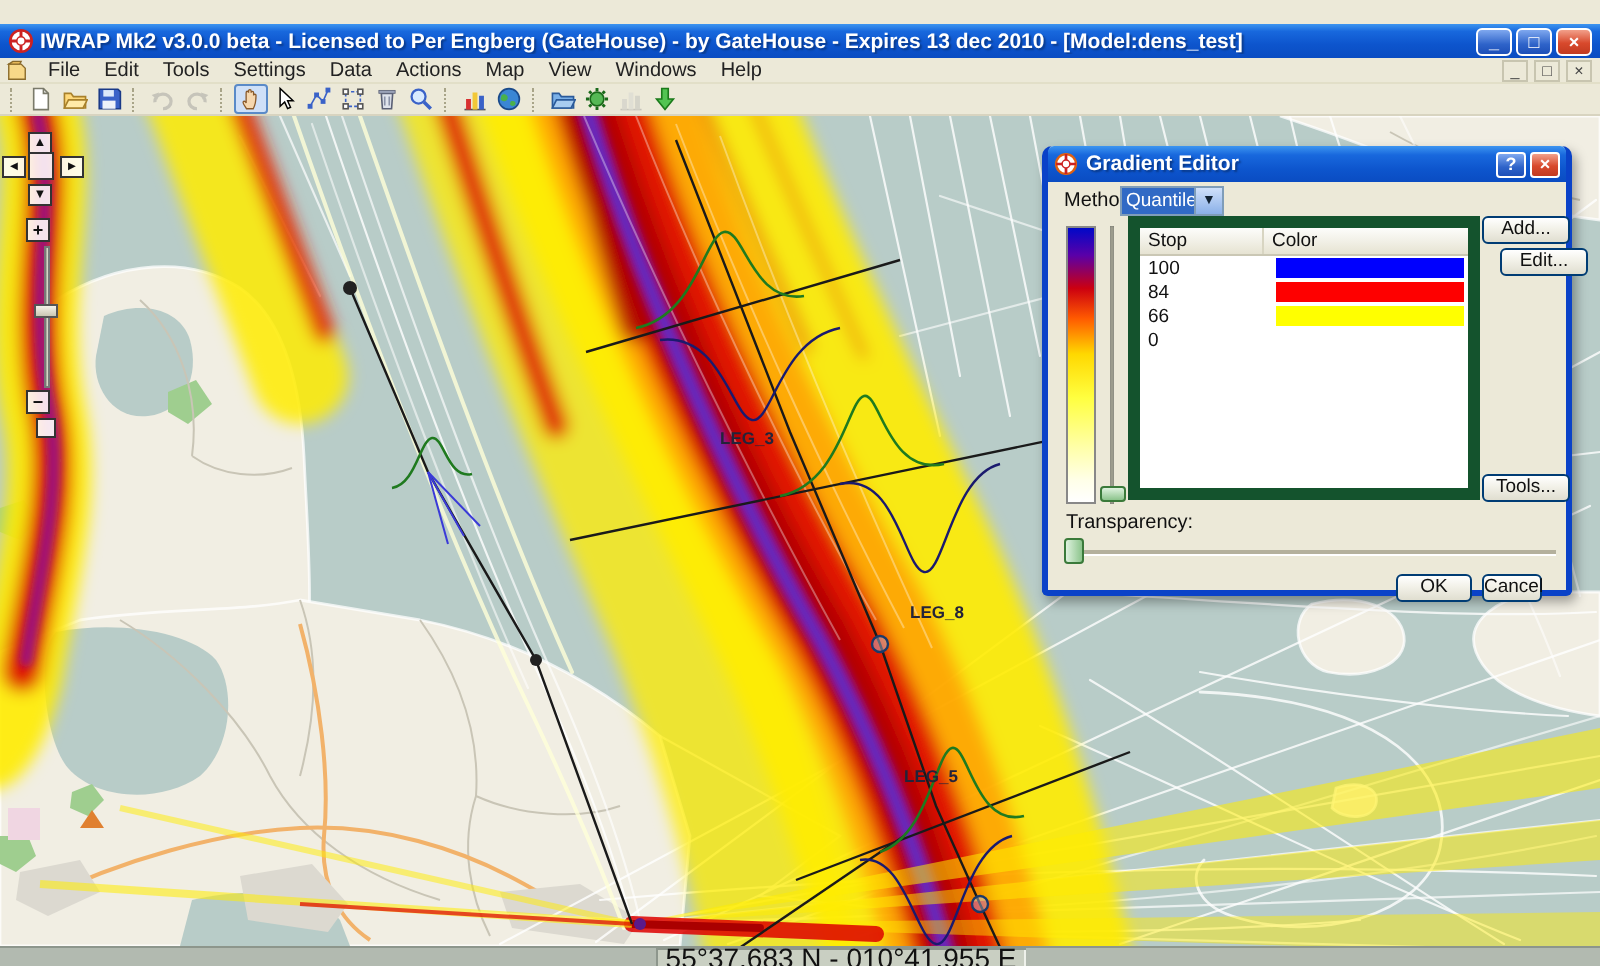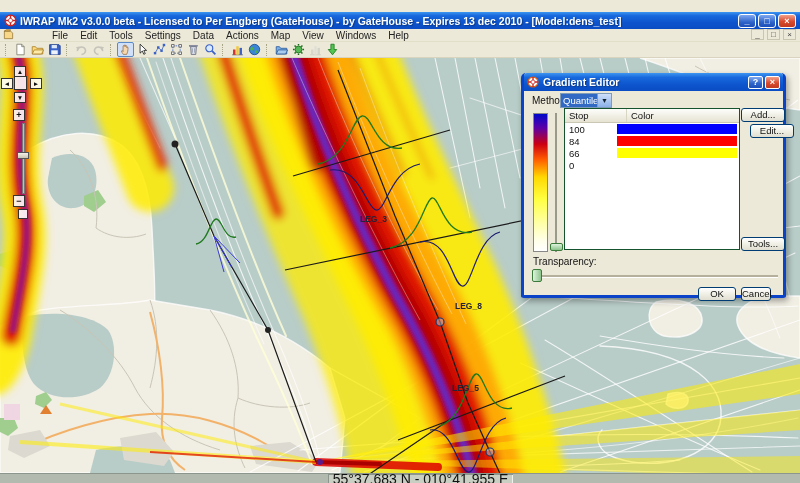--- a/index.html
+++ b/index.html
@@ -15,21 +15,21 @@
   .title-text{color:#fff;font-size:10.5px;font-weight:bold;white-space:nowrap;overflow:hidden;
     text-shadow:1px 1px 1px #0a3a8a;flex:1 1 auto;}
   .winbtns{display:flex;gap:2px;flex:0 0 auto;padding-right:2px;}
   .wbtn{width:18px;height:14px;border-radius:3px;border:1px solid #fff;color:#fff;font-size:9px;
     line-height:12px;text-align:center;font-weight:bold;box-sizing:border-box;
     background:linear-gradient(180deg,#7fa8ef,#2e63c9 60%,#1d4fb8);}
   .wbtn.close{background:linear-gradient(180deg,#f2a08a,#d8492c 55%,#c23a20);}
 
   
   .menubar{position:absolute;left:0;top:17px;width:800px;height:13px;background:#ece9d8;
-    display:flex;align-items:flex-start;font-size:10px;color:#222;border-bottom:1px solid #e2dfc8;box-sizing:border-box;gap:28px;}
+    display:flex;align-items:center;font-size:10px;color:#222;border-bottom:1px solid #e2dfc8;box-sizing:border-box;}
   .menu-appicon{width:11px;height:11px;margin:0 4px 0 3px;}
   .menu-appicon svg{width:11px;height:11px;display:block;}
   .menu-item{padding:0 6px;line-height:13px;cursor:default;}
   .mdibtns{margin-left:auto;display:flex;gap:3px;padding-right:4px;}
   .mdib{width:13px;height:11px;font-size:8px;line-height:10px;text-align:center;color:#444;
     border:1px solid #c8c5b0;background:#ece9d8;box-sizing:border-box;}
 
   
   .toolbar{position:absolute;left:0;top:30px;width:800px;height:16px;background:#ece9d8;
     display:flex;align-items:center;border-bottom:1px solid #d8d4c0;box-sizing:border-box;padding-left:2px;}
@@ -72,26 +72,26 @@
   .method-select{position:absolute;left:36px;top:2px;width:52px;height:15px;background:#fff;border:1px solid #7f9db9;
     display:flex;box-sizing:border-box;}
   .method-text{flex:1;background:#316ac5;color:#fff;font-size:9.5px;line-height:13px;padding-left:2px;overflow:hidden;}
   .method-arrow{width:13px;background:linear-gradient(180deg,#cfe0fa,#8ab0e8);border-left:1px solid #7f9db9;
     font-size:7px;line-height:13px;text-align:center;color:#123;}
   .gpreview{position:absolute;left:9px;top:22px;width:15px;height:139px;border:1px solid #888;box-sizing:border-box;
     background:linear-gradient(180deg,#0008c8 0%,#5a00a8 10%,#cc0010 22%,#ff5a00 33%,#ffd800 46%,#ffff40 62%,#ffffa8 80%,#ffffe8 92%,#ffffff 100%);}
   .vtrack{position:absolute;left:31px;top:22px;width:2px;height:139px;background:#a0a090;box-shadow:inset 0 0 1px #666;}
   .vthumb{position:absolute;left:26px;top:152px;width:13px;height:8px;border:1px solid #3a7a3a;border-radius:2px;
     background:linear-gradient(180deg,#def2de,#8cc48c);box-sizing:border-box;}
-  .stoplist{position:absolute;left:40px;top:17px;width:176px;height:142px;background:#fff;border:1px solid #14532d;box-sizing:border-box;}
+  .stoplist{position:absolute;left:40px;top:17px;width:176px;height:142px;background:#fff;border:6px solid #14532d;box-sizing:border-box;}
   .stophead{display:flex;height:13px;background:linear-gradient(180deg,#fdfdfb,#e6e3d2);border-bottom:1px solid #cac7b4;font-size:9.5px;}
   .stophead .hc1{width:62px;padding-left:4px;border-right:1px solid #d8d5c2;line-height:13px;box-sizing:border-box;}
   .stophead .hc2{flex:1;padding-left:4px;line-height:13px;}
   .stoprow{display:flex;height:12px;align-items:center;font-size:9.5px;}
-  .stoprow .sv{width:52px;padding-left:4px;box-sizing:border-box;}
+  .stoprow .sv{width:68px;padding-left:4px;box-sizing:border-box;}
   .stoprow .cb{flex:1;height:10px;margin-right:2px;}
   .xpbtn{position:absolute;width:44px;height:14px;border:1px solid #003c74;border-radius:3px;background:linear-gradient(180deg,#fff,#f2f1e8 45%,#e0ded0);
     font-size:9.5px;font-family:Liberation Sans, sans-serif;text-align:center;line-height:12px;box-sizing:border-box;color:#111;padding:0;}
   .htrack{position:absolute;left:9px;top:184px;width:245px;height:2px;background:#b4b09c;box-shadow:0 1px 0 #fff;}
   .hthumb{position:absolute;left:8px;top:178px;width:10px;height:13px;border:1px solid #3a7a3a;border-radius:2px;
     background:linear-gradient(90deg,#def2de,#8cc48c);box-sizing:border-box;}
 
   
   .statusbar{position:absolute;left:0;top:461px;width:800px;height:11px;background:#b2bab0;border-top:1px solid #8d968c;box-sizing:border-box;}
   .coords{position:absolute;left:328px;top:0;width:185px;height:10px;background:#c9cfc2;

